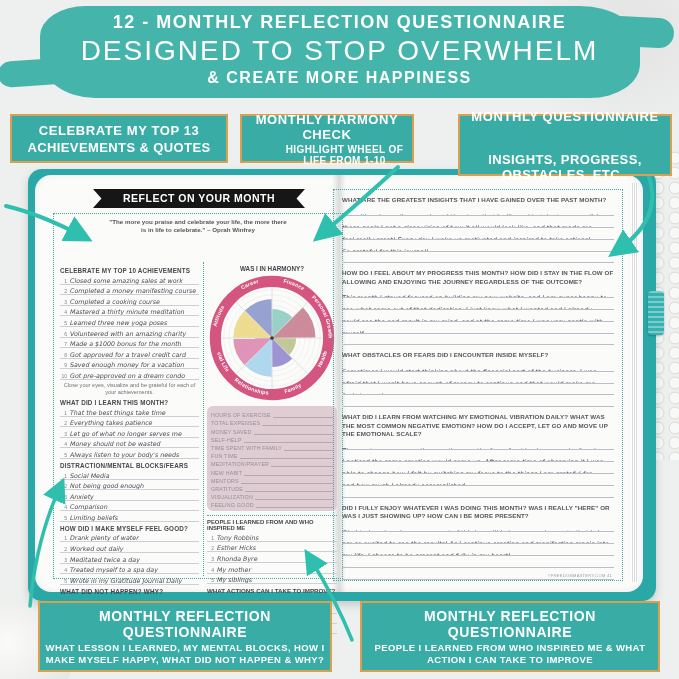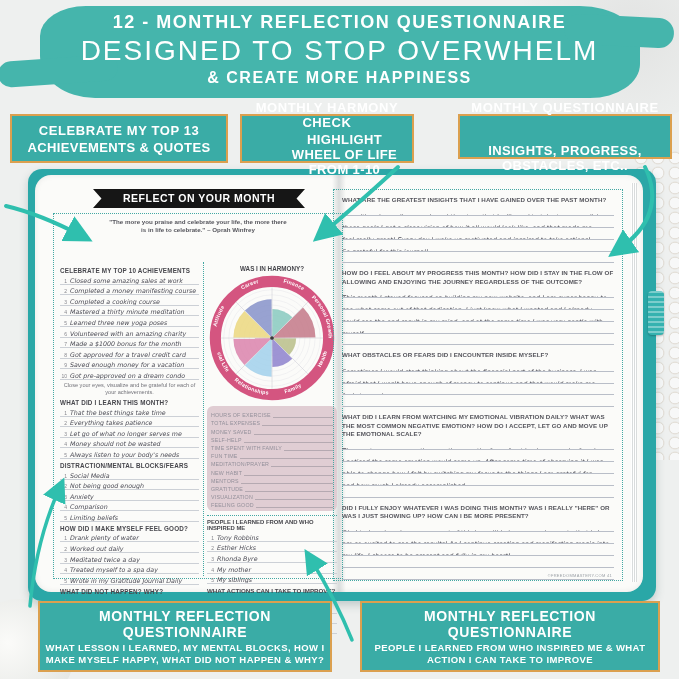--- a/index.html
+++ b/index.html
@@ -23,22 +23,22 @@
   .header-text{position:absolute;left:0;top:12px;width:679px;text-align:center;color:#ffffff;z-index:3;}
   .header-text .h1{font-size:18px;font-weight:bold;letter-spacing:1.5px;}
   .header-text .h2{font-size:28px;font-weight:normal;letter-spacing:2px;margin-top:2px;}
   .header-text .h3{font-size:16px;font-weight:bold;letter-spacing:1.5px;margin-top:2px;}
   
   .callout{position:absolute;background:#3aaca6;border:2px solid #dba04f;color:#fff;text-align:center;
     display:flex;flex-direction:column;justify-content:center;z-index:6;padding:2px 4px;box-sizing:border-box;}
   .callout .t1{font-weight:bold;letter-spacing:.6px;}
   .callout .t2{font-weight:bold;letter-spacing:.4px;margin-top:2px;}
   #co1{left:10px;top:114px;width:218px;height:49px;} #co1 .t1,#co1 .t2{font-size:13px;}
-  #co2{left:240px;top:114px;width:174px;height:49px;} #co2 .t1{font-size:13px;} #co2 .t2{font-size:13px;margin-left:35px;}
-  #co3{left:458px;top:114px;width:214px;height:45px;} #co3 .t1{font-size:13px;} #co3 .t2{font-size:13px;margin-top:28px;}
+  #co2{left:240px;top:114px;width:174px;height:49px;} #co2 .t1{font-size:13px;} #co2 .t2{font-size:10px;margin-left:35px;}
+  #co3{left:458px;top:114px;width:214px;height:62px;} #co3 .t1{font-size:13px;} #co3 .t2{font-size:13px;margin-top:28px;}
   #co4{left:38px;top:601px;width:294px;height:71px;} #co4 .t1{font-size:14px;} #co4 .t2{font-size:9.5px;line-height:12px;}
   #co5{left:360px;top:601px;width:300px;height:71px;} #co5 .t1{font-size:14px;} #co5 .t2{font-size:9.5px;line-height:12px;}
   
   .planner{position:absolute;left:28px;top:169px;width:628px;height:432px;background:#2aa7a7;
     border-radius:14px;box-shadow:0 4px 8px rgba(60,90,90,.25);z-index:2;}
   .pages{position:absolute;left:7px;top:6px;right:13px;bottom:9px;background:#fbfbf9;border-radius:16px;
     box-shadow:inset 0 0 6px rgba(0,0,0,.08);}
   .page-stack{position:absolute;right:6px;top:8px;bottom:10px;width:6px;z-index:2;
     background:repeating-linear-gradient(90deg,#ffffff 0 1px,#d9dcdc 1px 2px);}
   .spine{position:absolute;left:50%;top:0;bottom:0;width:14px;transform:translateX(-50%);

